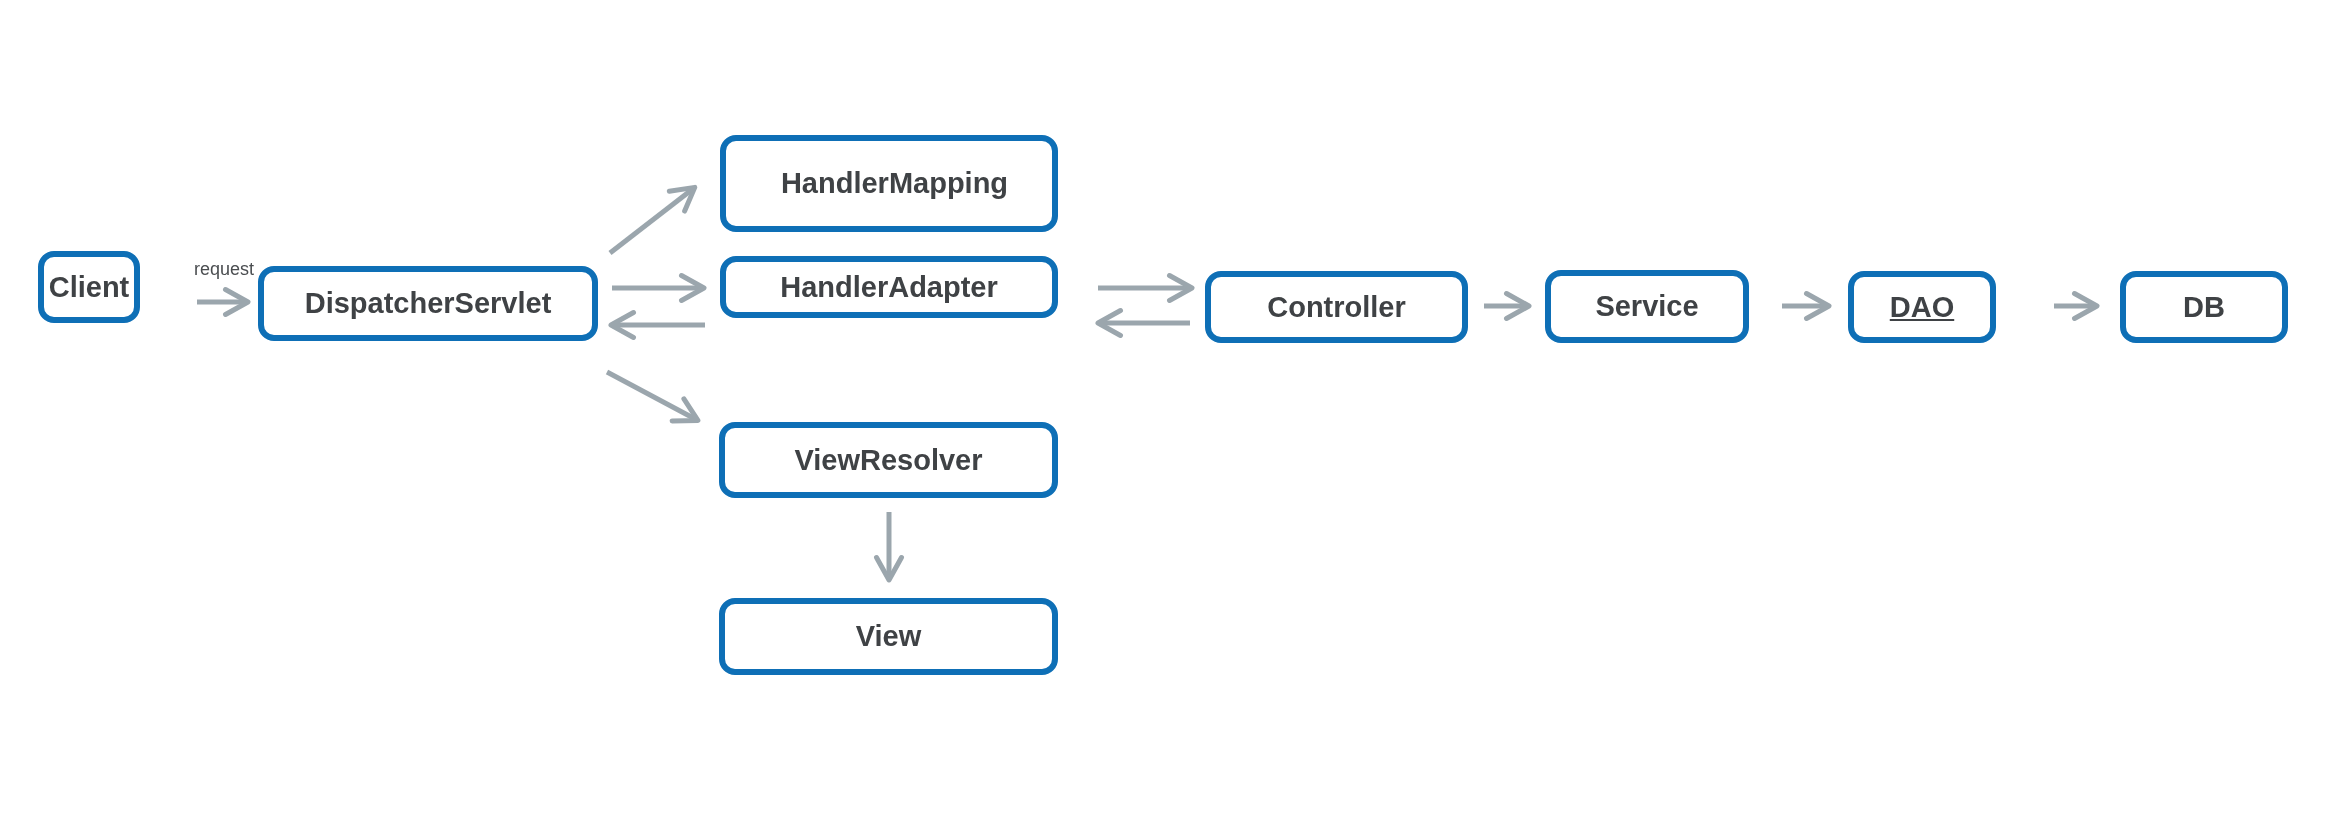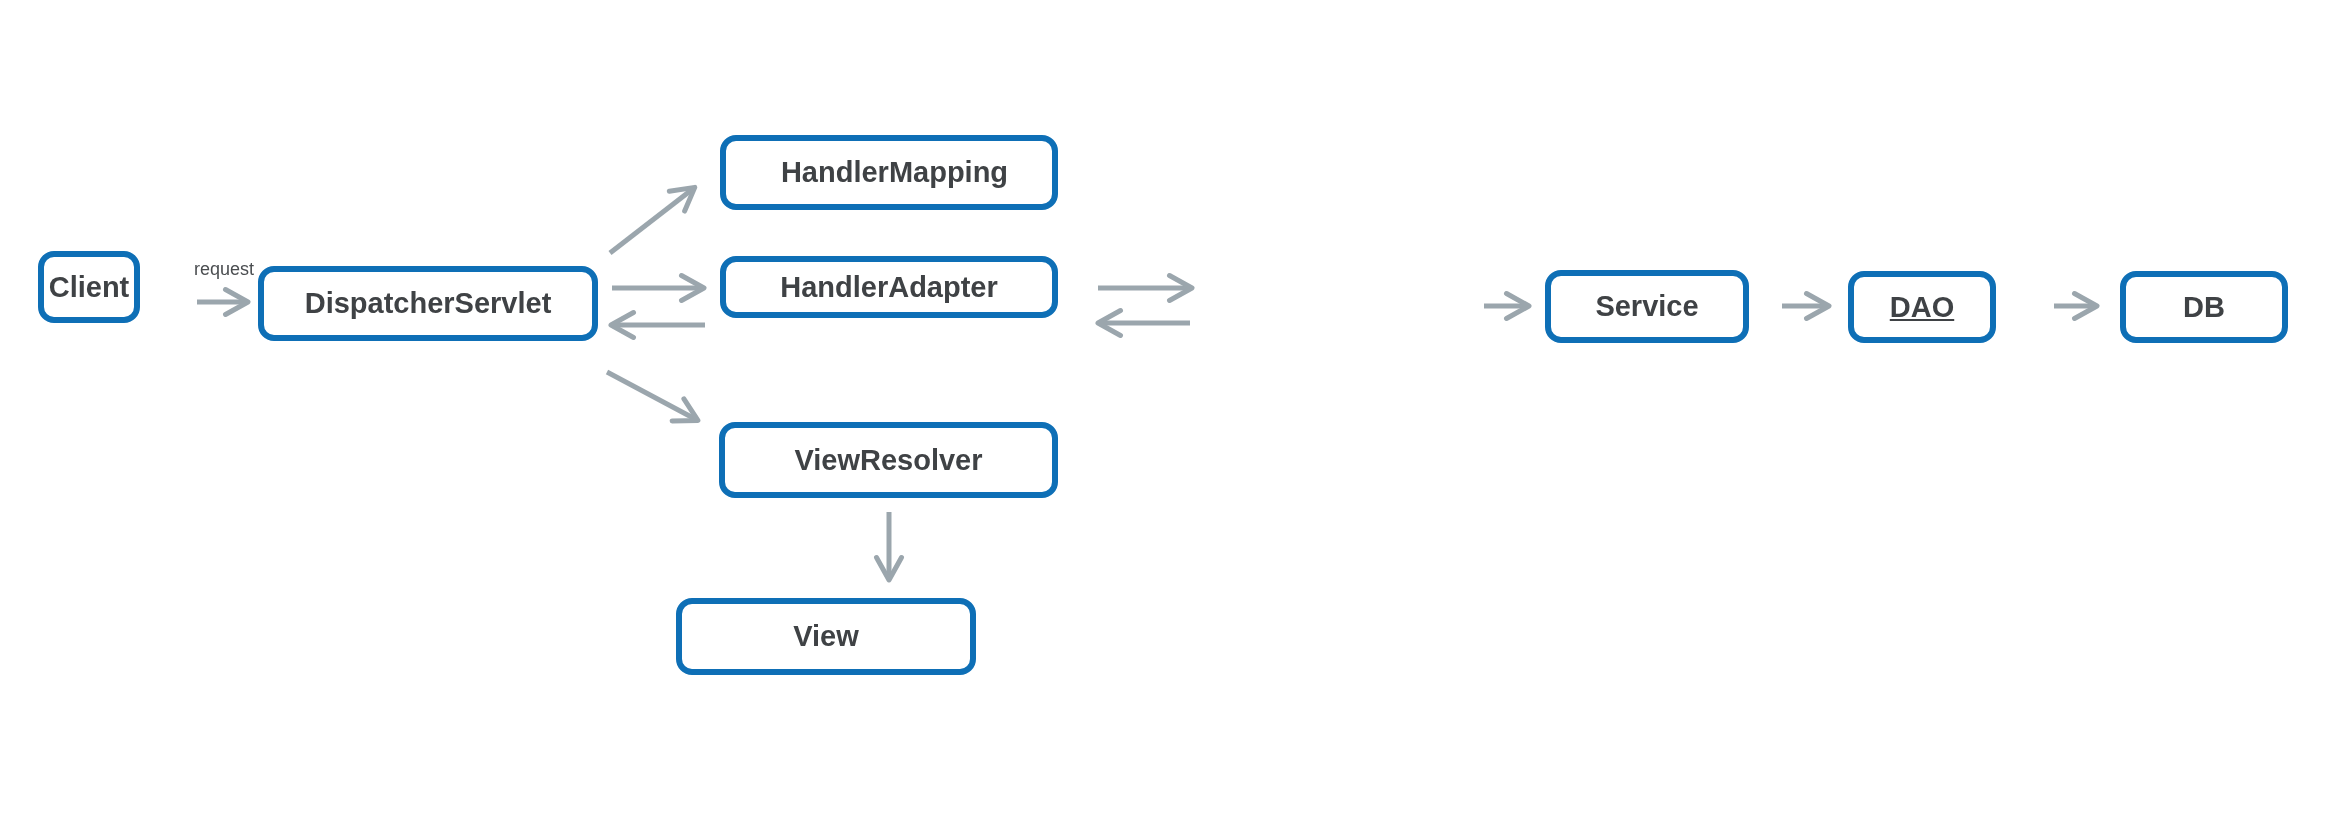--- a/index.html
+++ b/index.html
@@ -35,24 +35,24 @@
   .edge-label{
     position:absolute;
     color:var(--edge-label-text);
     font-size:18px;font-weight:400;
     text-align:center;
     line-height:1;
   }
   
   .n-client            {left:38px;  top:251px; width:102px; height:72px;}
   .n-dispatcherservlet {left:258px; top:266px; width:340px; height:75px;}
-  .n-handlermapping    {left:720px; top:135px; width:338px; height:75px;padding-left:11px;}
+  .n-handlermapping    {left:720px; top:135px; width:338px; height:97px;padding-left:11px;}
   .n-handleradapter    {left:720px; top:256px; width:338px; height:62px;}
   .n-viewresolver      {left:719px; top:422px; width:339px; height:76px;}
-  .n-view              {left:676px; top:598px; width:300px; height:77px;}
+  .n-view              {left:719px; top:598px; width:339px; height:77px;}
   .n-controller        {left:1205px;top:271px; width:263px; height:72px;}
   .n-service           {left:1545px;top:270px; width:204px; height:73px;}
   .n-dao               {left:1848px;top:271px; width:148px; height:72px;text-decoration:underline;}
   .n-db                {left:2120px;top:271px; width:168px; height:72px;}
   .l-request           {left:194px; top:260px; width:60px;}
 </style>
 </head>
 <body>
 
 <div class="canvas">
@@ -94,20 +94,21 @@
   <div class="node n-dispatcherservlet">DispatcherServlet</div>
 
   <div class="node n-handlermapping">HandlerMapping</div>
 
   <div class="node n-handleradapter">HandlerAdapter</div>
 
   <div class="node n-viewresolver">ViewResolver</div>
 
   <div class="node n-view">View</div>
 
+  <div class="node n-controller">Controller</div>
 
   <div class="node n-service">Service</div>
 
   <div class="node n-dao">DAO</div>
 
   <div class="node n-db">DB</div>
 
 </div>
 
 </body></html>

